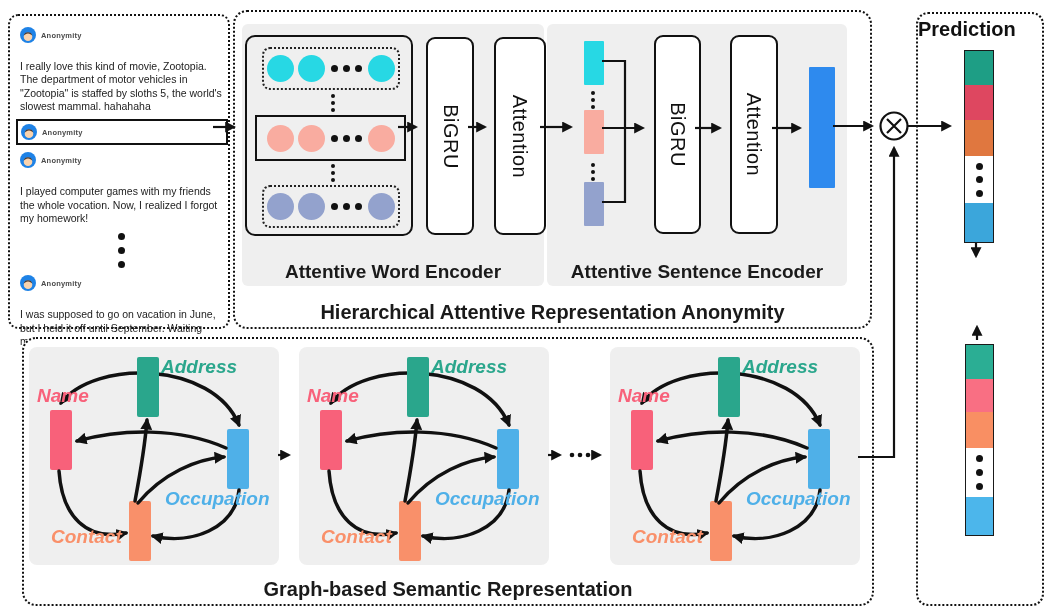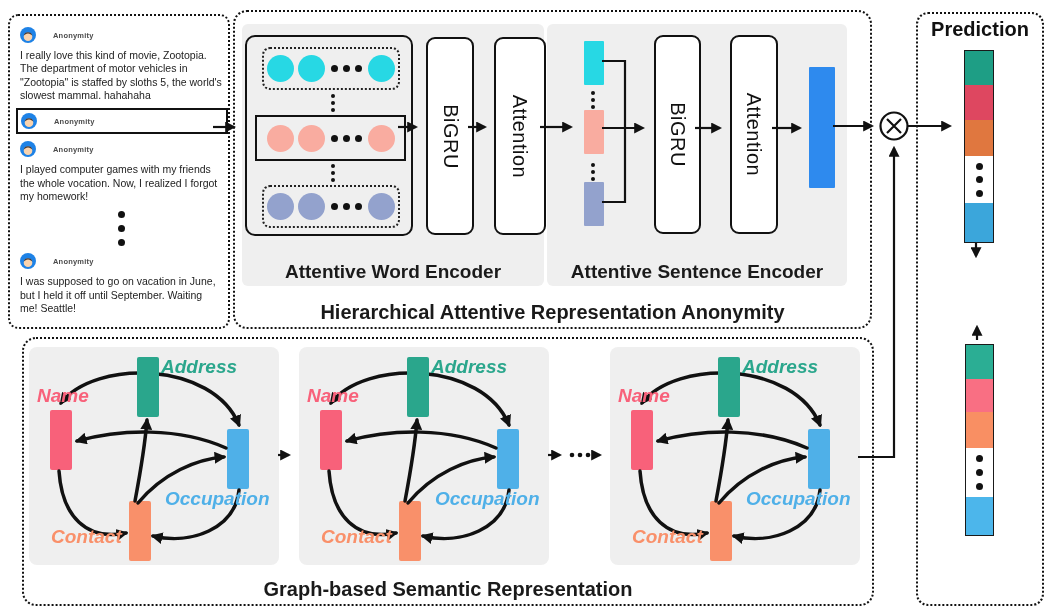--- a/index.html
+++ b/index.html
@@ -4,23 +4,23 @@
 <style>
   html,body{margin:0;padding:0;background:#fff;}
   #canvas{position:relative;width:1046px;height:614px;background:#fff;
           font-family:"Liberation Sans",sans-serif;overflow:hidden;color:#111;}
   
   .dashbox{position:absolute;border:2.5px dotted #111;border-radius:14px;background:#fff;}
   
   #ugc-posts{position:absolute;left:10px;top:10px;width:202px;}
   .post{margin-bottom:6px;}
   .post.hl{border:2px solid #111;padding:2px 3px;margin-left:-4px;margin-right:-6px;}
-  .post-head{display:flex;align-items:center;gap:17px;height:18px;}
+  .post-head{display:flex;align-items:center;gap:5px;height:18px;}
   .author{font-size:7.5px;font-weight:bold;color:#4a4a4a;letter-spacing:.2px;}
-  .post-text{font-size:10.5px;line-height:1.27;color:#222;margin-top:5px;}
+  .post-text{font-size:10.5px;line-height:1.27;color:#222;margin-top:16px;}
   .vdots{display:flex;flex-direction:column;align-items:center;gap:7px;margin:8px 0 6px 0;}
   .vdots .dot7{width:7px;height:7px;}
   .dot7,.dot4{background:#111;border-radius:50%;}
   .dot7{width:7px;height:7px;}
   .dot4{width:4px;height:4px;}
   .ugc-label{position:absolute;bottom:4px;left:0;width:100%;text-align:center;
              font-size:27px;color:#111;}
   
   .gray{position:absolute;background:#efefef;border-radius:6px;}
   .enc-label{position:absolute;bottom:3px;left:0;width:100%;text-align:center;
@@ -38,21 +38,21 @@
   
   .opbox{position:absolute;border:2px solid #111;border-radius:9px;background:#fff;
          display:flex;align-items:center;justify-content:center;}
   .vtext{transform:rotate(90deg);font-size:20px;color:#111;white-space:nowrap;letter-spacing:.5px;}
   .sbar{position:absolute;border-radius:1px;}
   
   .gpanel{position:absolute;top:8px;width:250px;height:218px;background:#efefef;border-radius:8px;}
   .gpanel svg{position:absolute;left:0;top:0;overflow:visible;}
   .nlabel{position:absolute;font-size:19px;font-weight:bold;font-style:italic;white-space:nowrap;}
   
-  .out-title{position:absolute;top:4px;left:0;width:100%;text-align:center;
+  .out-title{position:absolute;top:4px;left:0;width:100%;
              font-size:20px;font-weight:bold;color:#111;}
   .stack-bar{position:absolute;border:1.6px solid #1a1a1a;display:flex;flex-direction:column;background:#fff;}
   .seg{width:100%;}
   .seg.dots{background:#fff;display:flex;flex-direction:column;align-items:center;justify-content:space-evenly;}
   .out-label{position:absolute;left:0;width:100%;text-align:center;font-size:20px;
              font-weight:bold;color:#111;line-height:1.3;}
   #overlay{position:absolute;left:0;top:0;width:1046px;height:614px;pointer-events:none;z-index:60;}
 </style>
 </head>
 <body>

